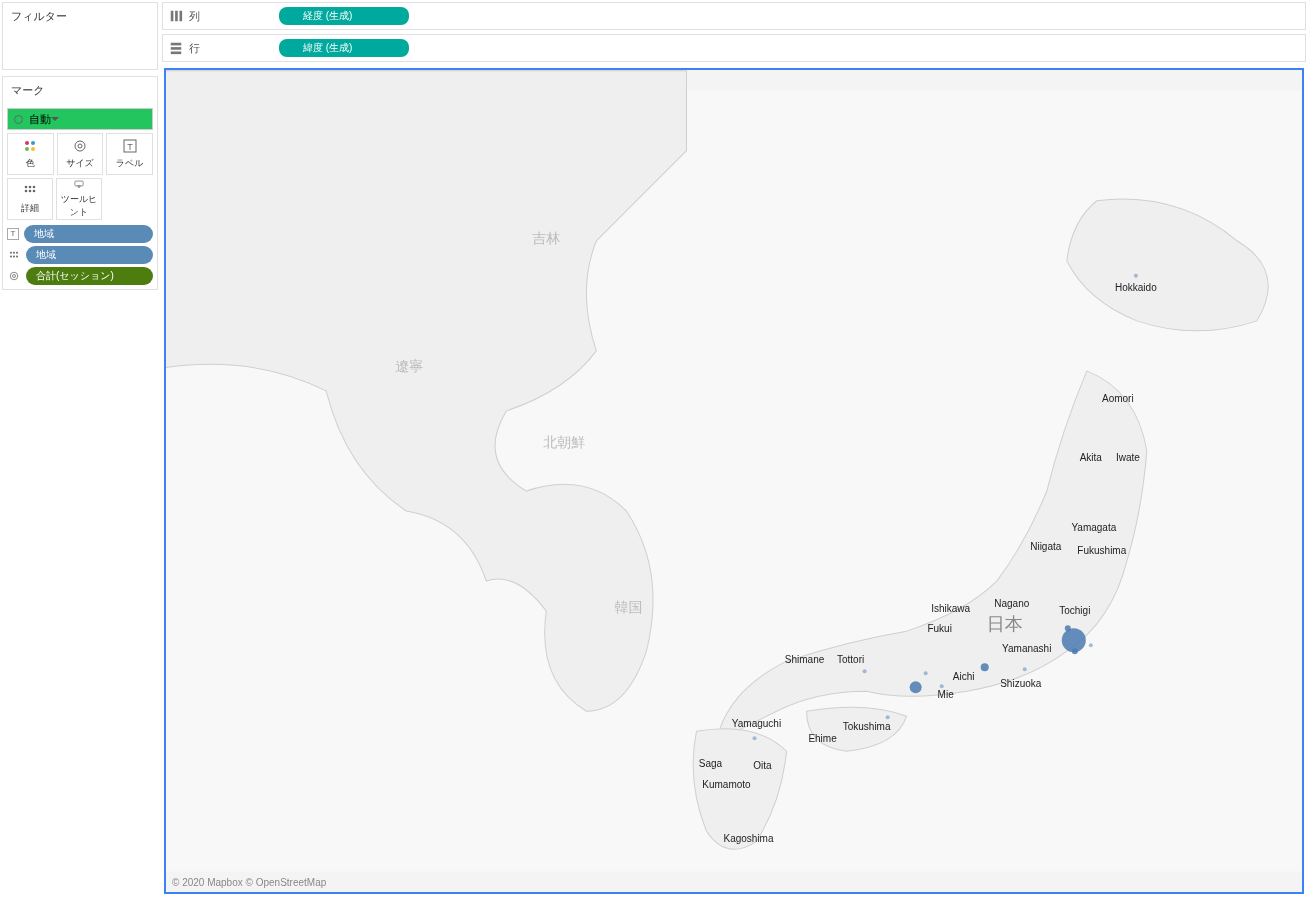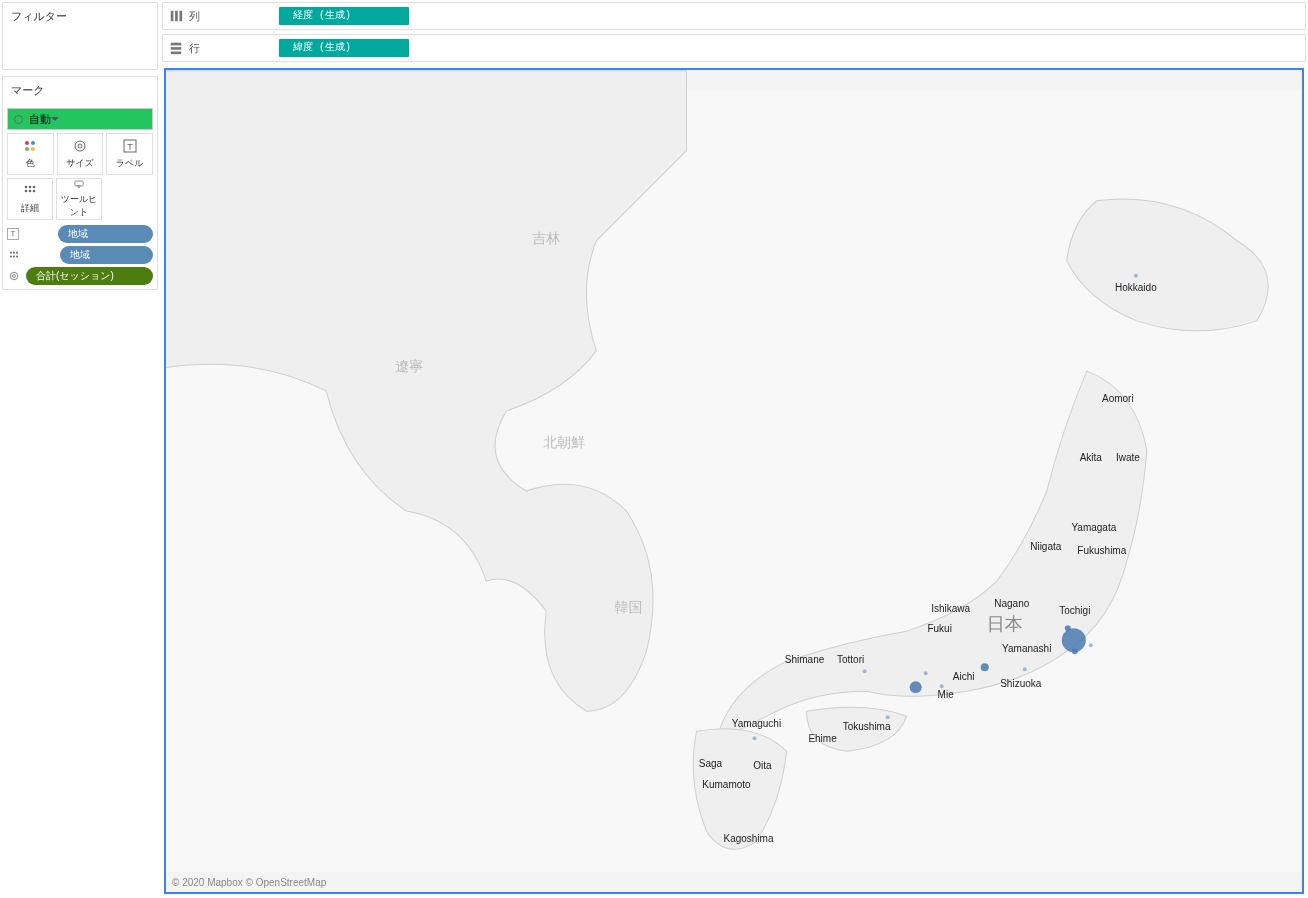--- a/index.html
+++ b/index.html
@@ -23,28 +23,28 @@
 .mark-cell svg { width: 16px; height: 16px; }
 .mark-cell span { font-size: 9px; color: #333; }
 
 .mark-row-2 { display: grid; grid-template-columns: repeat(2, minmax(0,46px)); gap: 3px; margin-top: 3px; }
 .mark-row-2 .mark-cell { width: 46px; text-align: center; }
 
 .pill-list { margin-top: 5px; display: flex; flex-direction: column; gap: 3px; }
 .pill-item { display: flex; align-items: center; gap: 5px; }
 .pill-item .icon { width: 14px; display: flex; align-items: center; justify-content: center; color: #666;}
 .pill { border-radius: 10px; height: 18px; line-height: 18px; padding: 0 10px; font-size: 10px; color: #fff; flex: 1; }
-.pill.blue { background: #5a8bb6; margin-left: 34px; }
+.pill.blue { background: #5a8bb6; }
 .pill.green { background: #4d7c0f; }
 
 
 .main { flex: 1; display: flex; flex-direction: column; }
 .shelf { border: 1px solid #e0e0e0; height: 28px; display: flex; align-items: center; padding: 0 6px; gap: 10px; margin: 2px; }
 .shelf-label { display: flex; align-items: center; gap: 6px; width: 100px; color: #555; }
-.shelf-pill { background: #00a99d; color: #fff; border-radius: 1px; height: 18px; line-height: 18px; padding: 0 14px; font-size: 10px; width: 130px; font-family: Liberation Mono, monospace; }
+.shelf-pill { background: #00a99d; color: #fff; border-radius: 8px; height: 18px; line-height: 18px; padding: 0 24px; font-size: 10px; width: 130px; }
 
 .viz-title { padding: 8px 10px 4px 10px; font-size: 16px; font-weight: 600; }
 .map-wrap { flex: 1; position: relative; margin: 4px; border: 2px solid #3b82f6; background: #f4f4f4; overflow: hidden; }
 .map-svg { width: 100%; height: 100%; }
 .map-label { font-size: 10px; fill: #222; }
 .map-label.big { font-size: 18px; fill: #888; }
 .map-dot { fill: #4a7ab0; opacity: 0.85; }
 .map-dot.small { r: 2; fill: #6a93c0; opacity: 0.6; }
 .country { fill: #bbb; font-size: 14px; }
 .attribution { position: absolute; left: 6px; bottom: 4px; font-size: 10px; color: #888; margin-top: 32px; }

